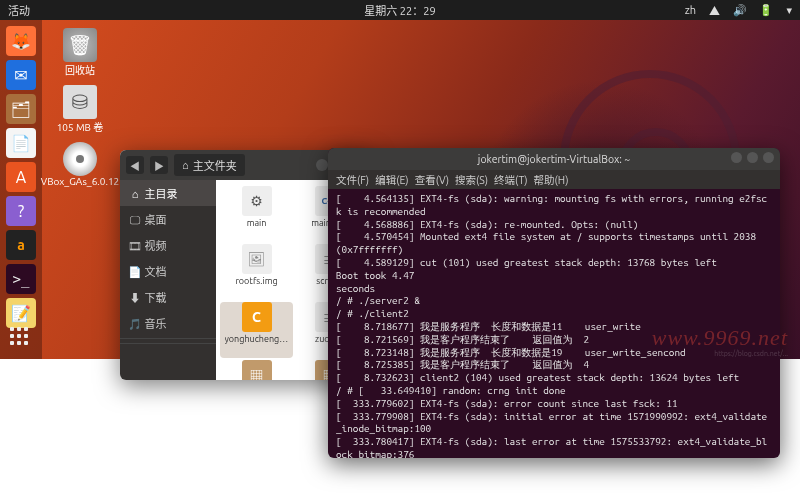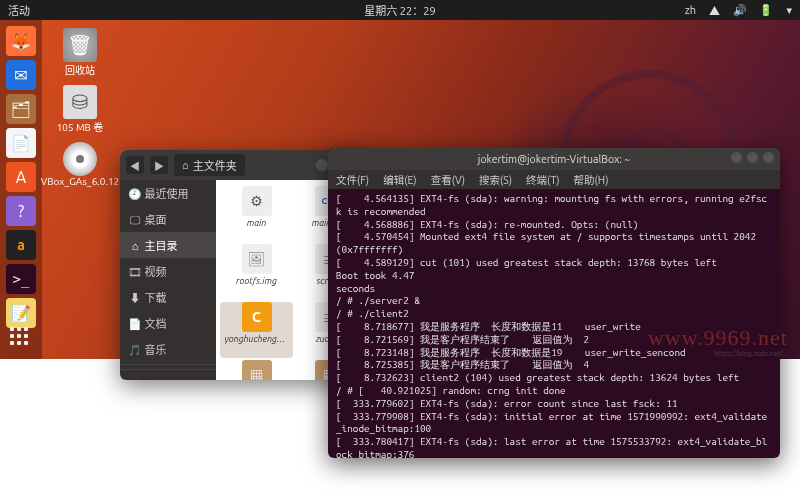--- a/index.html
+++ b/index.html
@@ -75,40 +75,40 @@
     overflow:hidden; }
   .ficon { display:flex; flex-direction:column; align-items:center; font-size:9px; color:#333; }
   .ficon .g { width:30px; height:30px; border-radius:3px; display:flex; align-items:center; justify-content:center; font-size:14px; margin-bottom:2px;}
   .ficon.sel { background:#e0d8d0; border-radius:4px; }
   .g.exe { background:#eee; color:#555;}
   .g.cpp { background:#eee; color:#3465a4; font-weight:bold; font-size:9px;}
   .g.img { background:#eee; color:#888;}
   .g.txt { background:#eee; color:#888;}
   .g.c   { background:#f39c12; color:#fff; font-weight:bold;}
   .g.fld { background:#c19a6b; color:#fff;}
-  .ficon .lbl { max-width:64px; overflow:hidden; text-overflow:ellipsis; white-space:nowrap; text-align:center;font-style:italic;}
+  .ficon .lbl { max-width:64px; overflow:hidden; text-overflow:ellipsis; white-space:nowrap; text-align:center;}
   .ficon.sel .lbl { white-space:normal; }
 
   
   #terminal { position:absolute; left:328px; top:148px; width:452px; height:310px;
     background:#2c0b22; border-radius:6px; box-shadow:0 6px 24px rgba(0,0,0,0.6);
     display:flex; flex-direction:column; color:#e6e6e6; }
   #terminal .titlebar { height:22px; background:#3c3b3a; border-radius:6px 6px 0 0;
     display:flex; align-items:center; justify-content:center; font-size:10.5px; color:#ddd; position:relative;}
   #terminal .titlebar .winctl { position:absolute; right:6px; top:4px; display:flex; gap:5px;}
   #terminal .titlebar .winctl span{ width:11px; height:11px; border-radius:50%; background:#555; display:inline-block;}
   #terminal .menubar { height:19px; background:#33302f; color:#ccc; font-size:10.5px;
-    display:flex; align-items:center; gap:14px; padding:0 8px;}
+    display:flex; align-items:center; gap:6px; padding:0 8px;}
   #terminal .content { flex:1; padding:4px 8px 6px 8px; font-family: "Ubuntu Mono","DejaVu Sans Mono",monospace;
     font-size:10px; line-height:1.28; color:#e6e6e6; overflow:hidden;}
   #terminal .content .line { white-space:pre-wrap; word-break:break-all; }
 
   
   #wm { position:absolute; right:12px; bottom:8px; color:rgba(255,80,60,0.35);
-    font-size:22px; font-family:Georgia,serif; letter-spacing:1px;}
+    font-size:22px; font-style:italic; font-family:Georgia,serif; letter-spacing:1px;}
   #wm2 { position:absolute; right:12px; bottom:2px; color:rgba(255,255,255,0.18); font-size:7px;}
 </style>
 </head>
 <body>
 
 <div id="desktop">
   <div id="mascot"></div>
 
   <div id="topbar">
     <span>活动</span>
@@ -169,37 +169,34 @@
         <span>主文件夹</span>
       </div>
       <div class="winctl">
         <span></span>
         <span></span>
         <span></span>
       </div>
     </div>
     <div class="body">
       <div class="sidebar" id="nau-sidebar">
-          <div class="item">
-            <span><span style="display:inline-block;width:14px;text-align:center">🕘</span> <span>最近使用</span></span>
-          </div>
-          <div class="item">
-            <span><span style="display:inline-block;width:14px;text-align:center">🖵</span> <span>桌面</span></span>
-          </div>
           <div class="item active">
             <span><span style="display:inline-block;width:14px;text-align:center">⌂</span> <span>主目录</span></span>
           </div>
           <div class="item">
+            <span><span style="display:inline-block;width:14px;text-align:center">🖵</span> <span>桌面</span></span>
+          </div>
+          <div class="item">
             <span><span style="display:inline-block;width:14px;text-align:center">🎞</span> <span>视频</span></span>
           </div>
           <div class="item">
+            <span><span style="display:inline-block;width:14px;text-align:center">📄</span> <span>文档</span></span>
+          </div>
+          <div class="item">
             <span><span style="display:inline-block;width:14px;text-align:center">⬇</span> <span>下载</span></span>
-          </div>
-          <div class="item">
-            <span><span style="display:inline-block;width:14px;text-align:center">📄</span> <span>文档</span></span>
           </div>
           <div class="item">
             <span><span style="display:inline-block;width:14px;text-align:center">🎵</span> <span>音乐</span></span>
           </div>
           <div class="sep"></div>
           <div class="sep"></div>
         </div>
       <div class="files" id="nau-files">
           <div class="ficon">
             <div class="g exe">⚙</div>
@@ -248,34 +245,34 @@
         <span>文件(F)</span>
         <span>编辑(E)</span>
         <span>查看(V)</span>
         <span>搜索(S)</span>
         <span>终端(T)</span>
         <span>帮助(H)</span>
       </div>
     <div class="content" id="term-content">
         <div class="line">[    4.564135] EXT4-fs (sda): warning: mounting fs with errors, running e2fsck is recommended</div>
         <div class="line">[    4.568886] EXT4-fs (sda): re-mounted. Opts: (null)</div>
-        <div class="line">[    4.570454] Mounted ext4 file system at / supports timestamps until 2042 (0x7fffffff)</div>
+        <div class="line">[    4.570454] Mounted ext4 file system at / supports timestamps until 2038 (0x7fffffff)</div>
         <div class="line">[    4.589129] cut (101) used greatest stack depth: 13768 bytes left</div>
         <div class="line"></div>
         <div class="line">Boot took 4.47</div>
         <div class="line">seconds</div>
         <div class="line"></div>
         <div class="line">/ # ./server2 &amp;</div>
         <div class="line">/ # ./client2</div>
         <div class="line">[    8.718677] 我是服务程序  长度和数据是11    user_write</div>
         <div class="line">[    8.721569] 我是客户程序结束了    返回值为  2</div>
         <div class="line">[    8.723148] 我是服务程序  长度和数据是19    user_write_sencond</div>
         <div class="line">[    8.725385] 我是客户程序结束了    返回值为  4</div>
         <div class="line">[    8.732623] client2 (104) used greatest stack depth: 13624 bytes left</div>
-        <div class="line">/ # [   40.921025] random: crng init done</div>
+        <div class="line">/ # [   33.649410] random: crng init done</div>
         <div class="line">[  333.779602] EXT4-fs (sda): error count since last fsck: 11</div>
         <div class="line">[  333.779908] EXT4-fs (sda): initial error at time 1571990992: ext4_validate_inode_bitmap:100</div>
         <div class="line">[  333.780417] EXT4-fs (sda): last error at time 1575533792: ext4_validate_block_bitmap:376</div>
       </div>
   </div>
 
   <div id="wm">www.9969.net</div>
   <div id="wm2">https://blog.csdn.net/...</div>
 </div>
 

